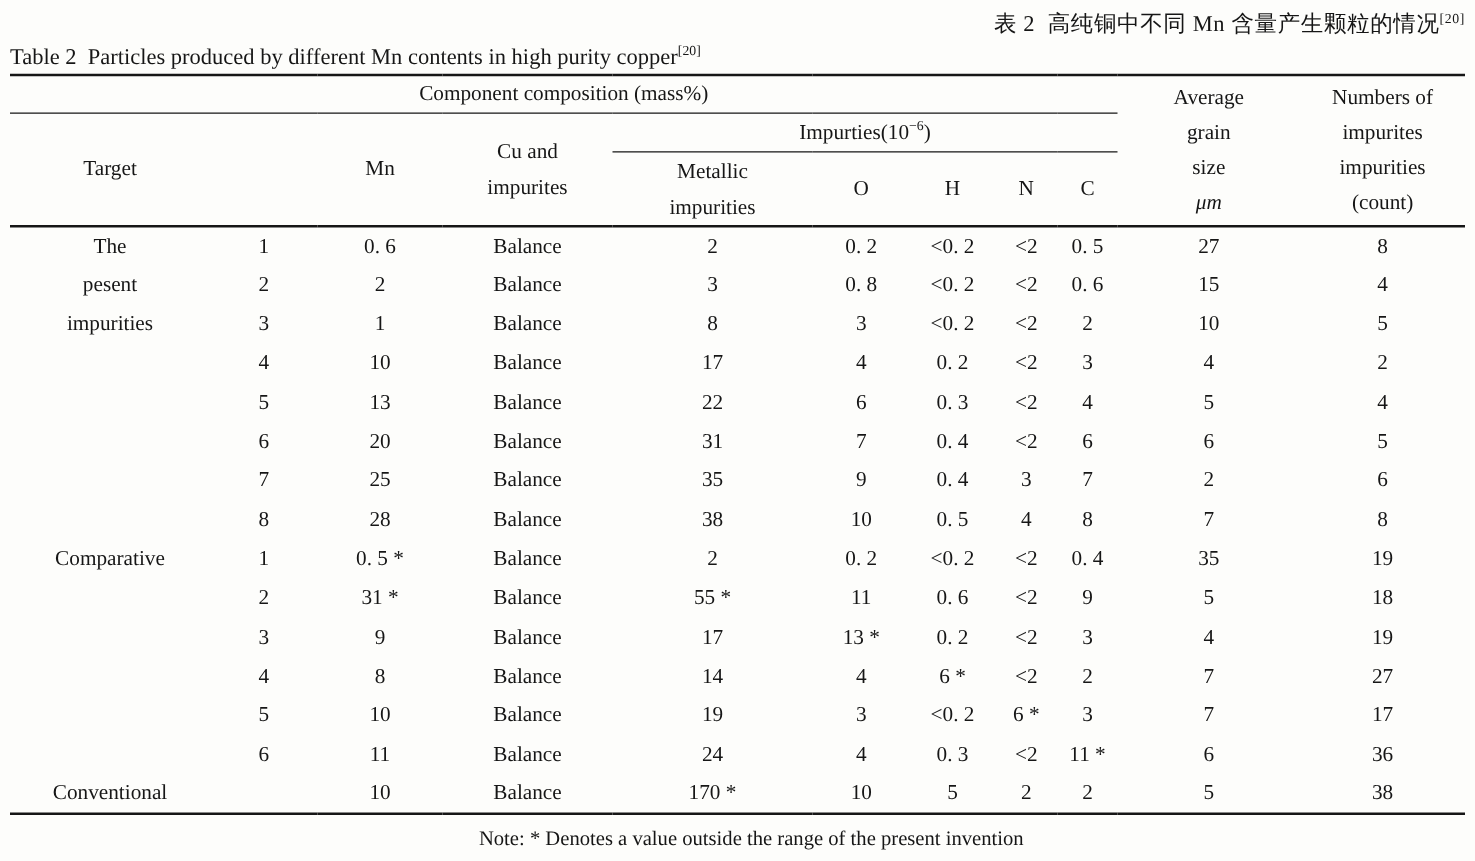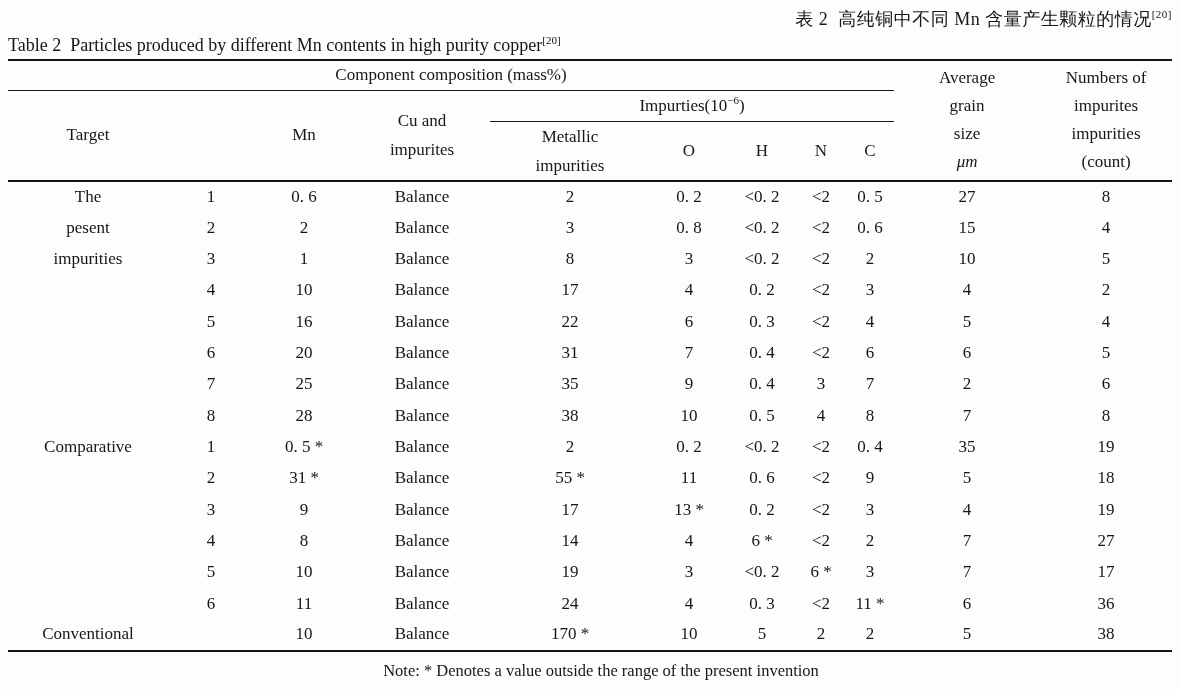--- a/index.html
+++ b/index.html
@@ -172,21 +172,21 @@
           <td>4</td>
           <td>0. 2</td>
           <td>&lt;2</td>
           <td>3</td>
           <td>4</td>
           <td>2</td>
       </tr>
       <tr>
         <td></td>
           <td>5</td>
-          <td>16</td>
+          <td>13</td>
           <td>Balance</td>
           <td>22</td>
           <td>6</td>
           <td>0. 3</td>
           <td>&lt;2</td>
           <td>4</td>
           <td>5</td>
           <td>4</td>
       </tr>
       <tr>

